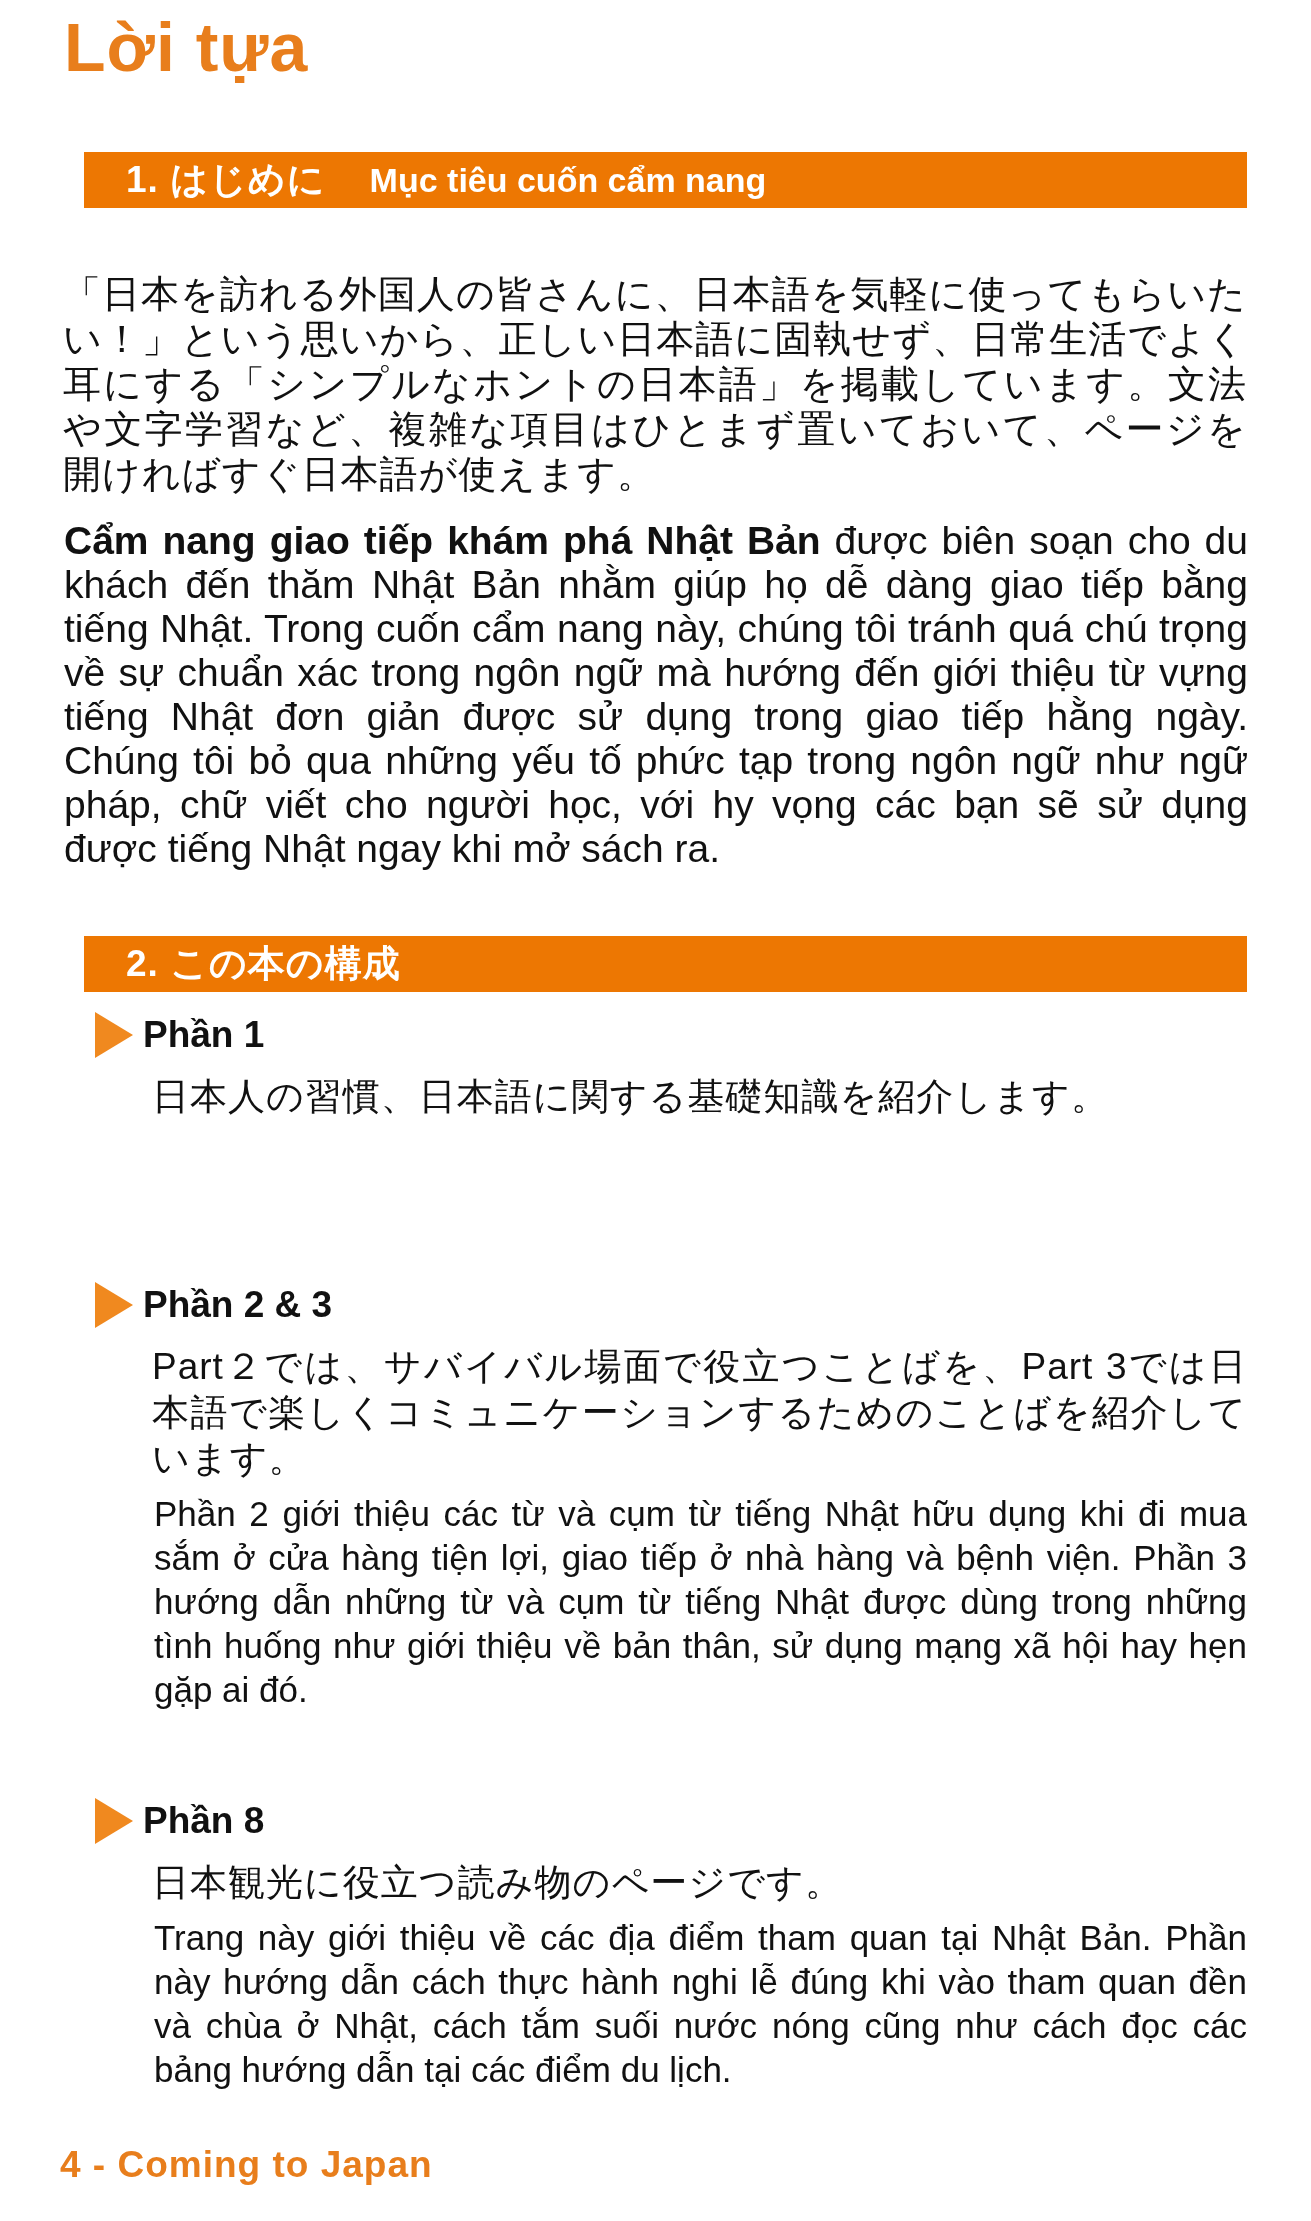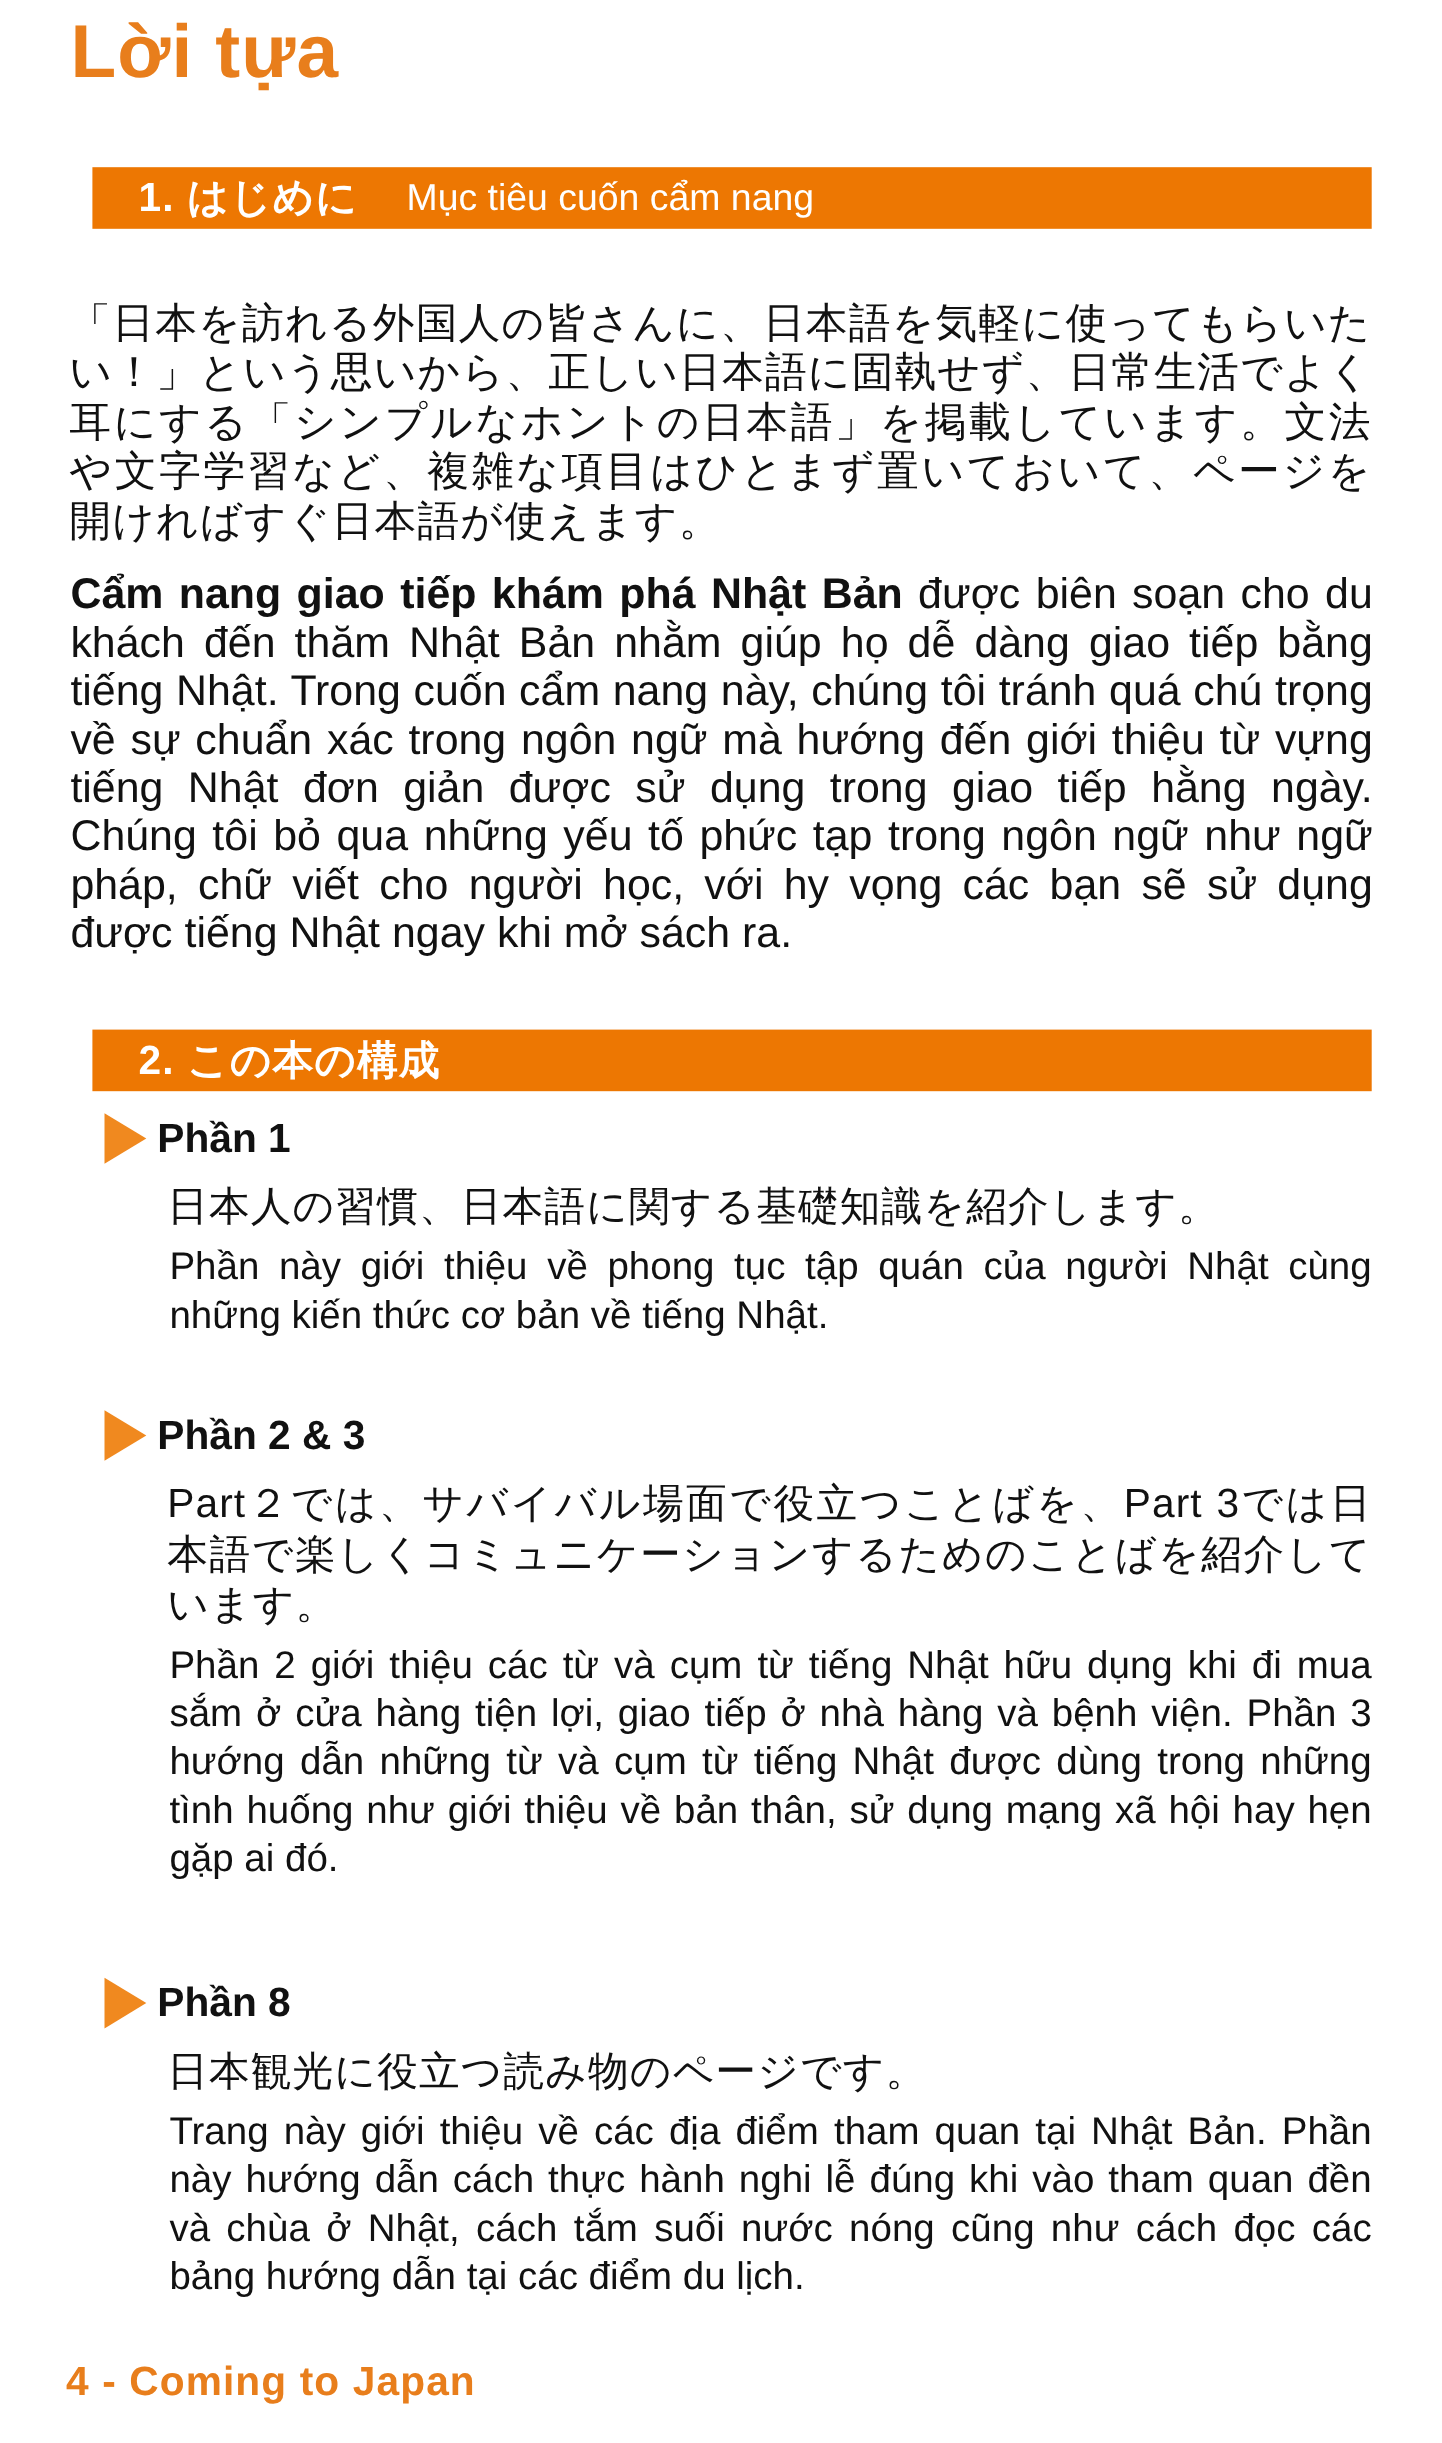--- a/index.html
+++ b/index.html
@@ -41,21 +41,21 @@
   .banner-1{top:152px;}
   .banner-2{top:936px;}
   .banner .jp{
     font-size:37px;
     font-weight:bold;
     letter-spacing:1px;
     white-space:nowrap;
   }
   .banner .vi{
     font-size:34px;
-    font-weight:normal;
+    font-weight:bold;
     margin-left:44px;
     white-space:nowrap;
   }
   .jp-para{
     position:absolute;
     left:63px; width:1184px;
     font-size:38px;
     line-height:45px;
     letter-spacing:1px;
     text-align:justify;
@@ -145,21 +145,20 @@
   <div class="banner banner-2">
     <span class="jp">2. この本の構成</span>
   </div>
 
   <div class="part part-1">
     <div class="part-header">
       <span class="tri"></span>
       <span class="part-title">Phần 1</span>
     </div>
     <div class="part-jp">日本人の習慣、日本語に関する基礎知識を紹介します。</div>
-    <div class="part-vi">Phần này giới thiệu về phong tục tập quán của người Nhật cùng những kiến thức cơ bản về tiếng Nhật.</div>
   </div>
 
   <div class="part part-2">
     <div class="part-header">
       <span class="tri"></span>
       <span class="part-title">Phần 2 &amp; 3</span>
     </div>
     <div class="part-jp">Part２では、サバイバル場面で役立つことばを、Part 3では日本語で楽しくコミュニケーションするためのことばを紹介しています。</div>
     <div class="part-vi">Phần 2 giới thiệu các từ và cụm từ tiếng Nhật hữu dụng khi đi mua sắm ở cửa hàng tiện lợi, giao tiếp ở nhà hàng và bệnh viện. Phần 3 hướng dẫn những từ và cụm từ tiếng Nhật được dùng trong những tình huống như giới thiệu về bản thân, sử dụng mạng xã hội hay hẹn gặp ai đó.</div>
   </div>

